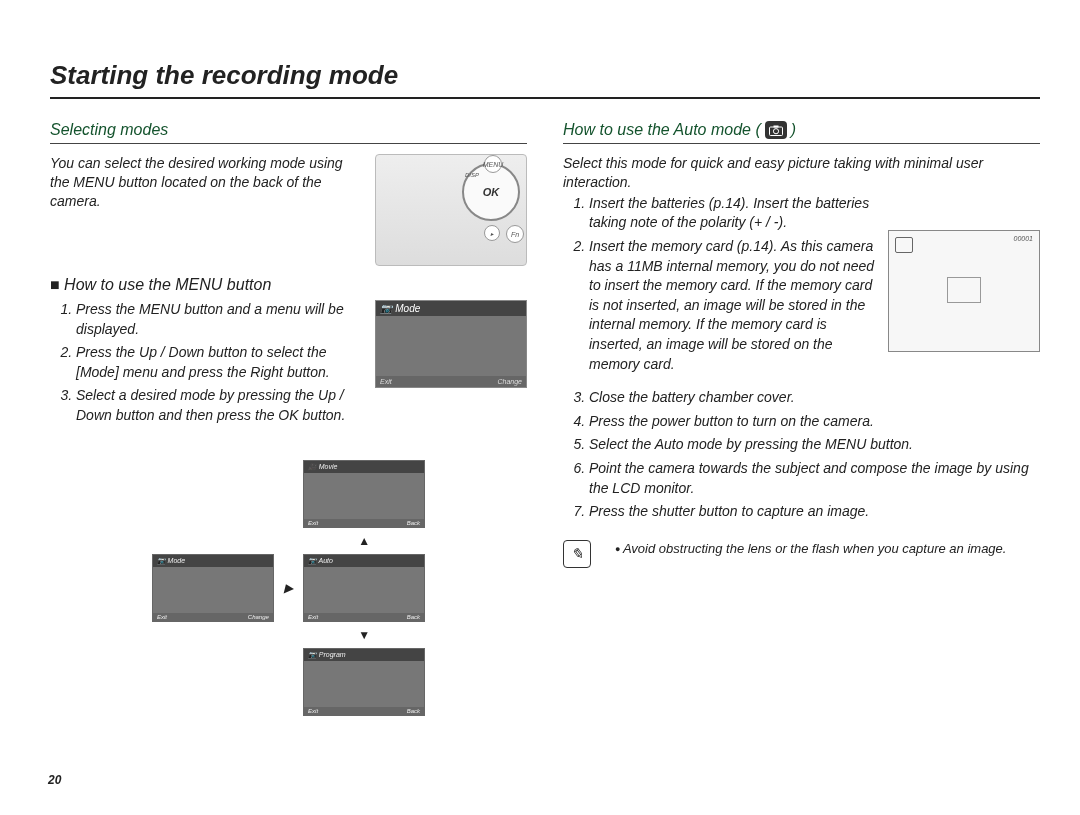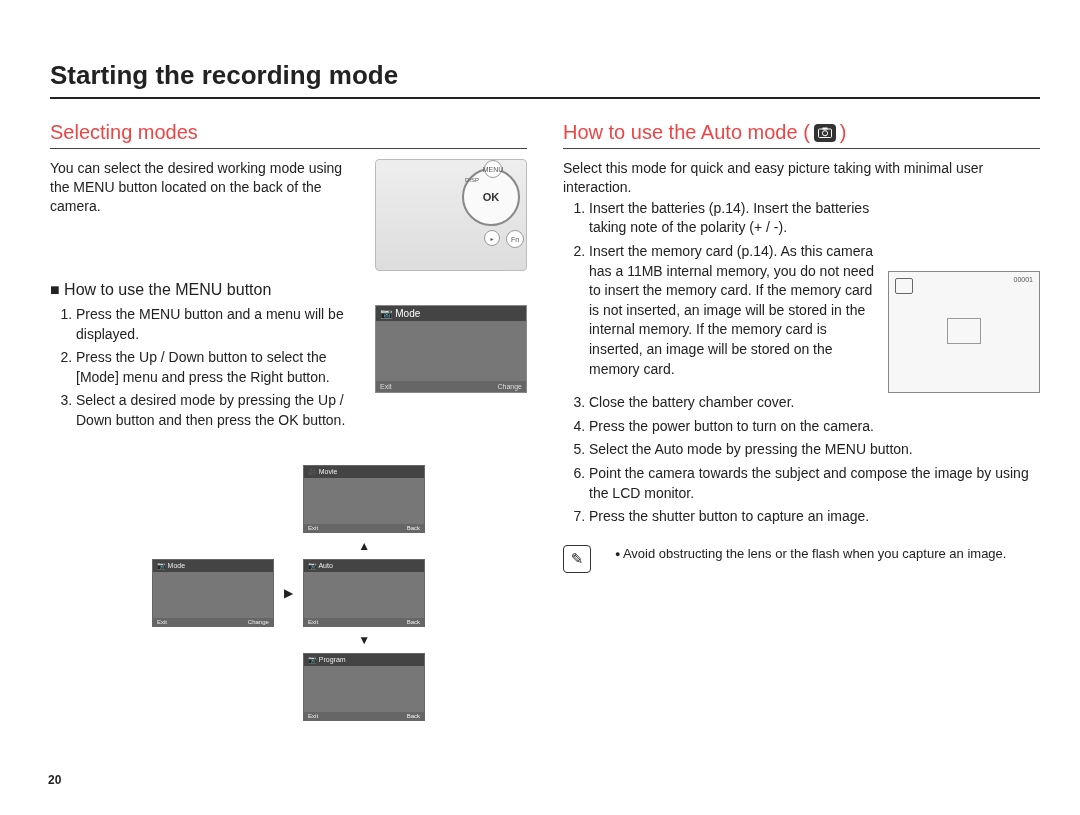--- a/index.html
+++ b/index.html
@@ -7,39 +7,40 @@
     background: #fff;
     font-family: Arial, Helvetica, sans-serif;
     color: #222;
   }
   .page {
     width: 1080px;
     height: 815px;
     box-sizing: border-box;
     padding: 60px 40px 30px 50px;
     position: relative;
+    font-style: italic;
   }
   .page-title {
     font-size: 26px;
     font-weight: bold;
     border-bottom: 2px solid #222;
     padding-bottom: 6px;
     margin-bottom: 22px;
   }
   .columns {
     display: flex;
     gap: 36px;
   }
   .col {
     flex: 1;
     min-width: 0;
   }
   .section-title {
-    font-size: 20px;
-    color: #ef4444;
+    font-size: 16px;
+    color: #14532d;
     border-bottom: 1px solid #444;
     padding-bottom: 4px;
     margin-bottom: 10px;
     display: flex;
     align-items: center;
     gap: 4px;
   }
   .para {
     font-size: 14px;
     line-height: 1.35;
@@ -168,21 +169,21 @@
   .mini-menu .head{background:#444;padding:2px 4px;}
   .mini-menu .body{height:46px;}
   .mini-menu .foot{display:flex;justify-content:space-between;padding:1px 4px;background:#666;font-size:6px;}
   .arrow {
     font-size: 12px;
     color:#222;
   }
   .right-top {
     display:flex;
     gap:4px;
-    align-items:flex-end;
+    align-items:center;
   }
   .lcd {
     width: 150px;
     height: 120px;
     border:1px solid #888;
     background:#f7f7f7;
     position:relative;
     flex-shrink:0;
     font-size:8px;
     color:#555;

